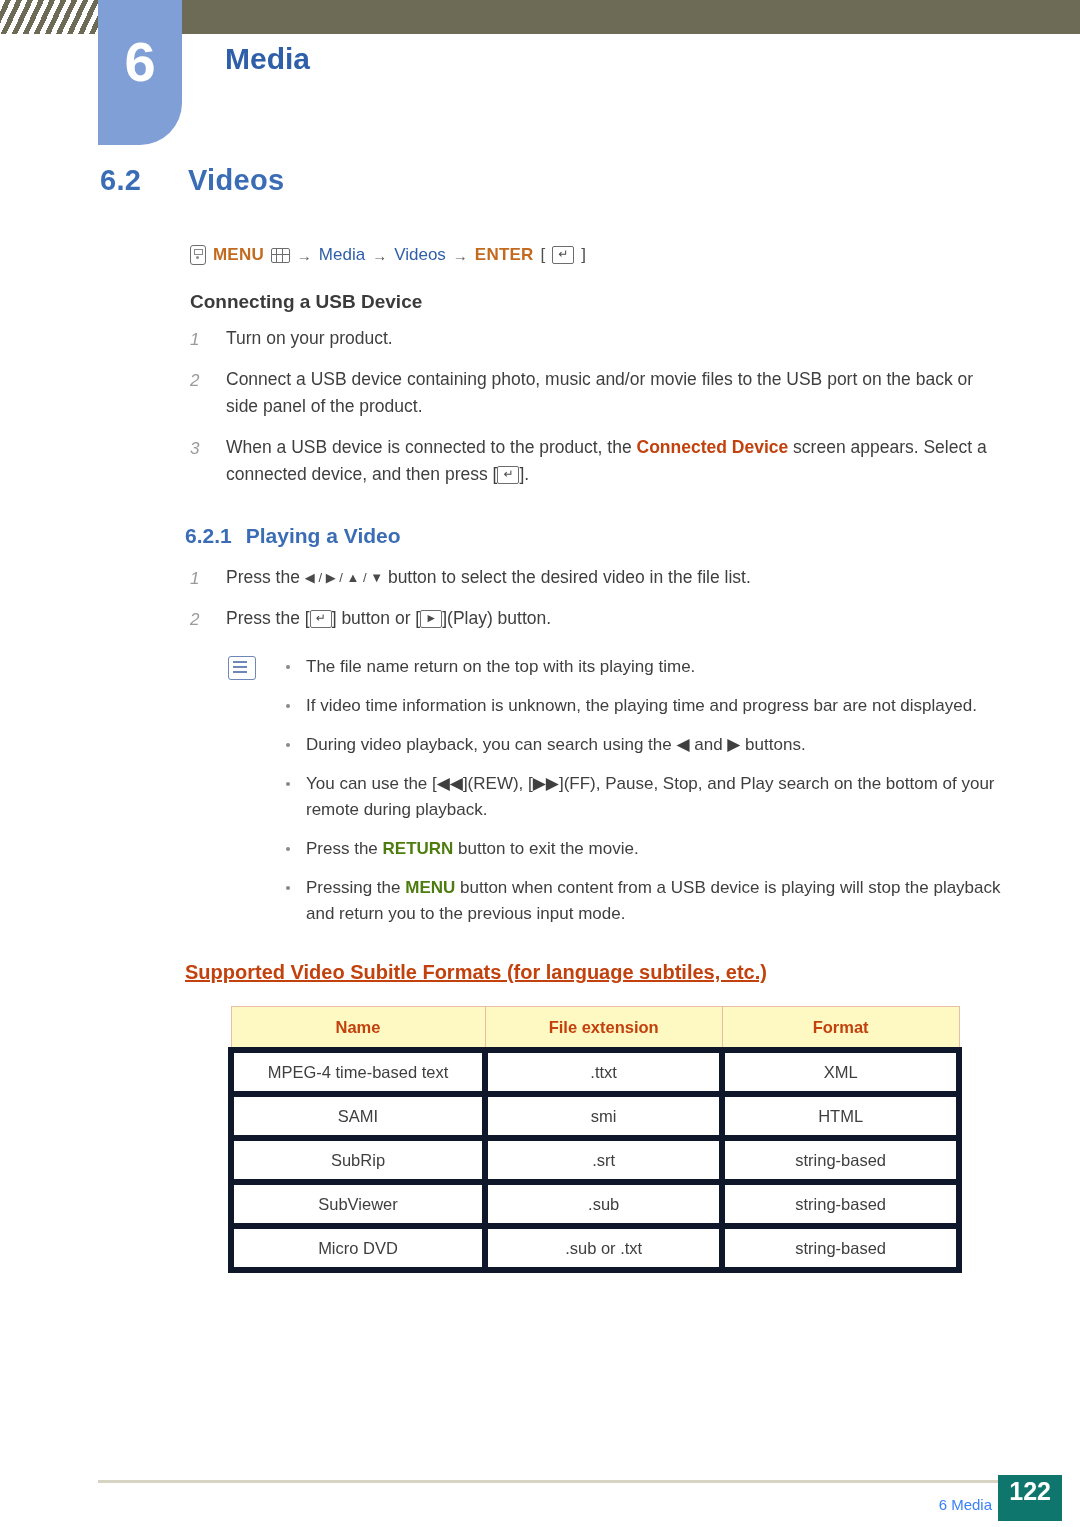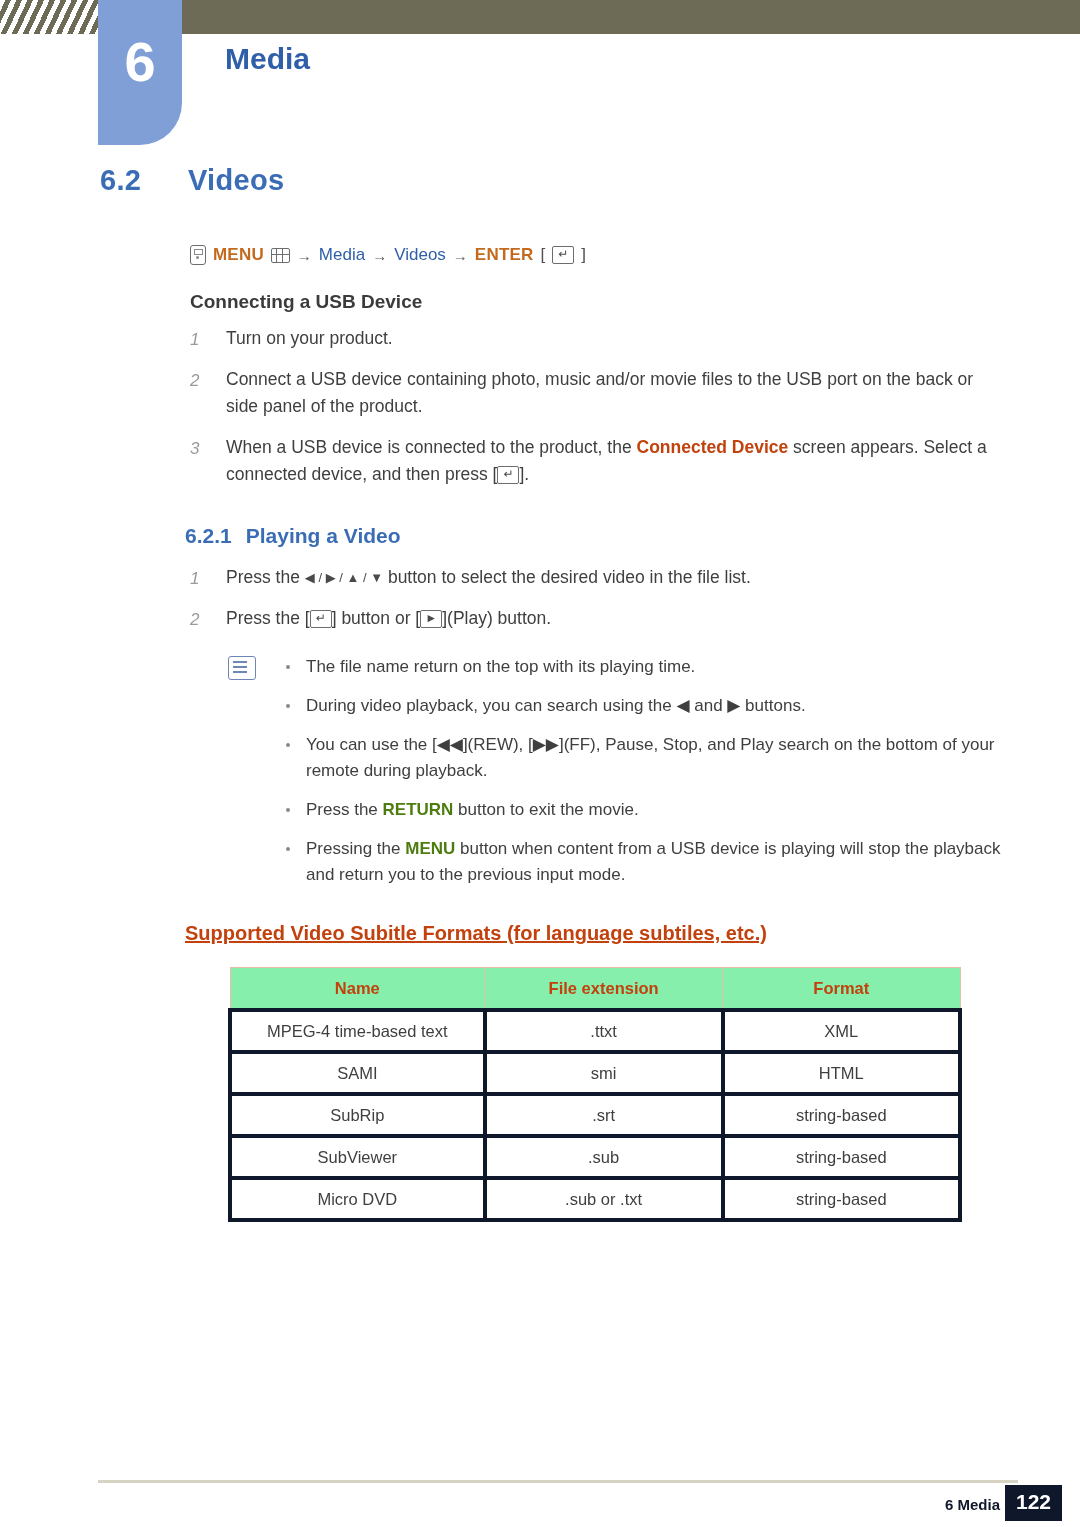--- a/index.html
+++ b/index.html
@@ -233,59 +233,59 @@
     text-decoration: underline;
   }
 
   table.fmt {
     margin: 22px 0 0 228px;
     border-collapse: collapse;
     width: 734px;
     font-size: 16.5px;
   }
   table.fmt th {
-    background: #86efac;
+    background: #fef9c3;
     color: #c2410c;
     font-weight: bold;
     border: 1px solid #e8bfa4;
     height: 38px;
     font-size: 16.5px;
   }
   table.fmt td {
-    border: 4px solid #0f172a;
+    border: 6px solid #0f172a;
     height: 36px;
     text-align: center;
     color: #3f3f3f;
   }
   table.fmt .col1 { width: 256px; }
   table.fmt .col2 { width: 239px; }
   table.fmt .col3 { width: 239px; }
 
   
   .footer-bar {
     position: absolute;
     left: 98px; bottom: 44px;
     width: 920px; height: 3px;
     background: #d8d4c4;
   }
   .footer-text {
     position: absolute;
-    right: 80px; bottom: 14px;
+    right: 88px; bottom: 14px;
     font-size: 15px;
-    font-weight: bold;
-    color: #0f172a;
+    font-weight: normal;
+    color: #3b82f6;
   }
   .footer-page {
     position: absolute;
     right: 18px; bottom: 6px;
-    background: #0f172a;
+    background: #0f766e;
     color: #ffffff;
-    font-size: 21px;
-    font-weight: bold;
-    padding: 5px 11px 8px 11px;
+    font-size: 25px;
+    font-weight: bold;
+    padding: 5px 11px 18px 11px;
     line-height: 23px;
   }
 
   .dir-tri { display: inline-block; font-size: 13px; color: #4a4a4a; vertical-align: 1px;}
 </style>
 </head>
 <body>
 
 <div class="header-bar">
   <div class="header-hatch"></div>
@@ -346,20 +346,21 @@
     <li>
       <span class="n">2</span>
       <span>Press the [</span><span class="icon-enter">↵</span><span>] button or [</span><span class="icon-enter">►</span><span>](Play) button.</span>
     </li>
   </ol>
 
   <div class="note-block">
     <div class="note-icon"></div>
     <ul class="notes">
       <li>The file name return on the top with its playing time.</li>
+      <li>If video time information is unknown, the playing time and progress bar are not displayed.</li>
       <li>During video playback, you can search using the ◀ and ▶ buttons.</li>
       <li>You can use the [◀◀](REW), [▶▶](FF), Pause, Stop, and Play search on the bottom of your remote during playback.</li>
       <li>Press the <span class="kw-bold">RETURN</span> button to exit the movie.</li>
       <li>Pressing the <span class="kw-bold">MENU</span> button when content from a USB device is playing will stop the playback and return you to the previous input mode.</li>
     </ul>
   </div>
 
   <div class="table-head">Supported Video Subitle Formats (for language subtiles, etc.)</div>
 
   <table class="fmt">

